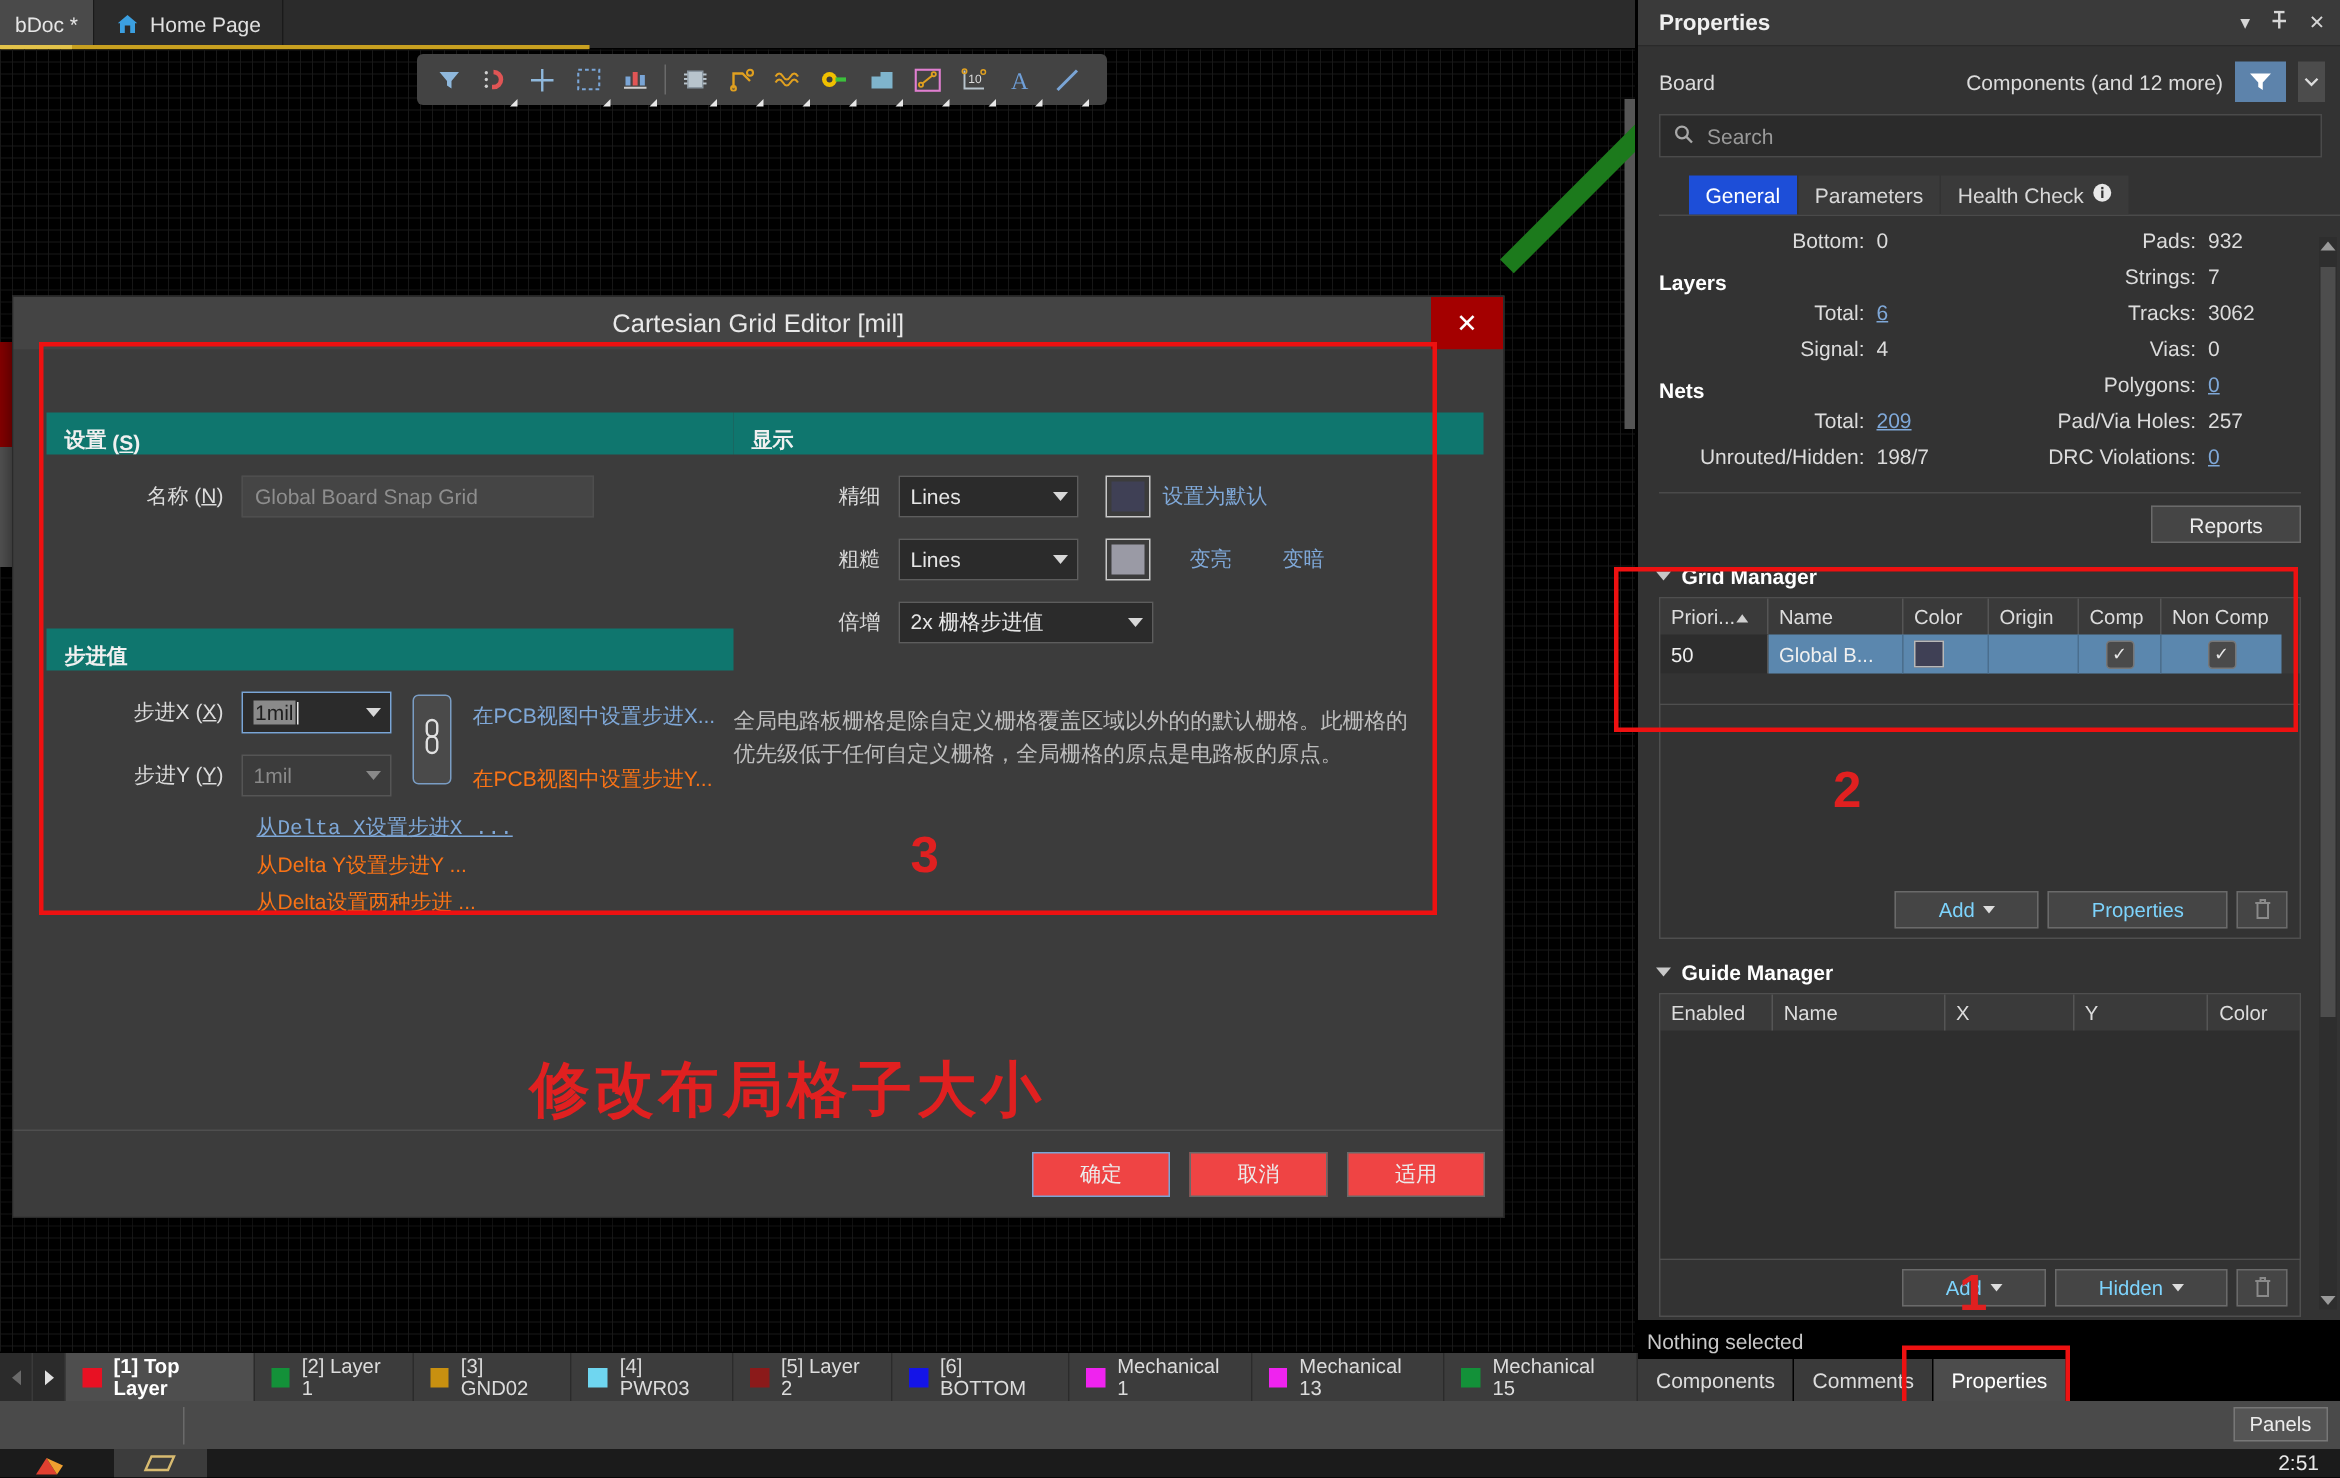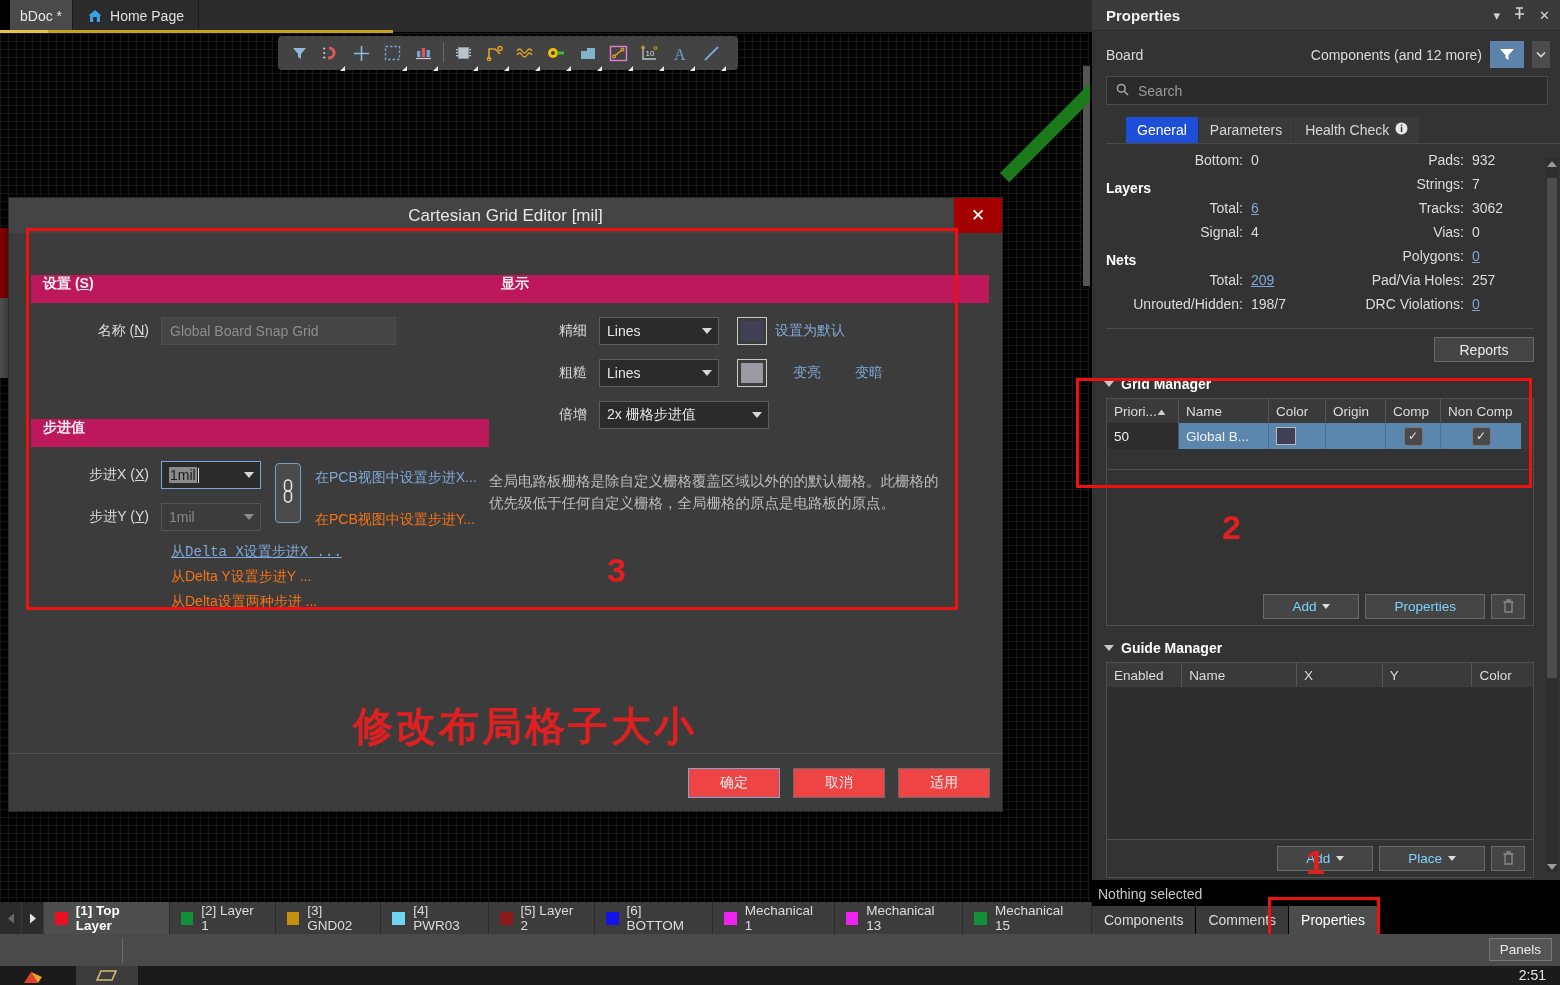--- a/index.html
+++ b/index.html
@@ -6,21 +6,21 @@
   html, body {
     width: 1560px; height: 985px;
     background: #000;
     font-family: "Liberation Sans", "DejaVu Sans", sans-serif;
     overflow: hidden;
   }
   #root { position: relative; width: 1560px; height: 985px; }
 
   
   .tabstrip {
-    position: absolute; left: 10px; top: 0; width: 1090px; height: 32px;
+    position: absolute; left: 0; top: 0; width: 1090px; height: 32px;
     background: #1e1e1e;
     display: flex; align-items: stretch;
   }
   .doc-tab {
     background: #4a4a4a; color: #e6e6e6; font-size: 14px;
     display: flex; align-items: center; padding: 0 10px;
     border-right: 1px solid #1a1a1a;
   }
   .doc-tab.active { background: #4a4a4a; }
   .home-tab {
@@ -103,21 +103,21 @@
     position: absolute; right: 0; top: 0; width: 48px; height: 35px;
     background: #a40000; color: #fff; font-size: 17px;
     display: flex; align-items: center; justify-content: center;
   }
   .dlg-body {
     position: absolute; left: 0; top: 35px; right: 0; bottom: 0;
     background: #3c3c3c;
   }
 
   .group-header {
-    background: #be185d; height: 28px; display: flex; align-items: flex-start;
+    background: #0f766e; height: 28px; display: flex; align-items: flex-end;
     padding: 0 12px; color: #f0f0f0; font-size: 14px; font-weight: bold;
   }
   .group-header u { text-decoration: underline; }
 
   .left-col {
     position: absolute; left: 22px; top: 42px; width: 458px;
   }
   .right-col {
     position: absolute; left: 480px; top: 42px; width: 500px;
   }
@@ -840,21 +840,21 @@
       </div>
       <div style="height:152px; background:#2e2e2e;"></div>
     </div>
     <div class="emptybox" style="border-top:none;">
       <div class="btnrow">
         <div class="sbtn">
           <span>Add</span>
           <span class="sm-arrow"></span>
         </div>
         <div class="sbtn">
-          <span>Place</span>
+          <span>Hidden</span>
           <span class="sm-arrow"></span>
         </div>
         <div class="sbtn icon">
           <svg width="13" height="15" viewBox="0 0 13 15">
               <path d="M1.5 3 H11.5 M3 3 V13 H10 V3 M5 1 H8 V3 H5 Z" stroke="#8a8a8a" stroke-width="1.3" fill="none"></path>
             </svg>
         </div>
       </div>
     </div>
 

